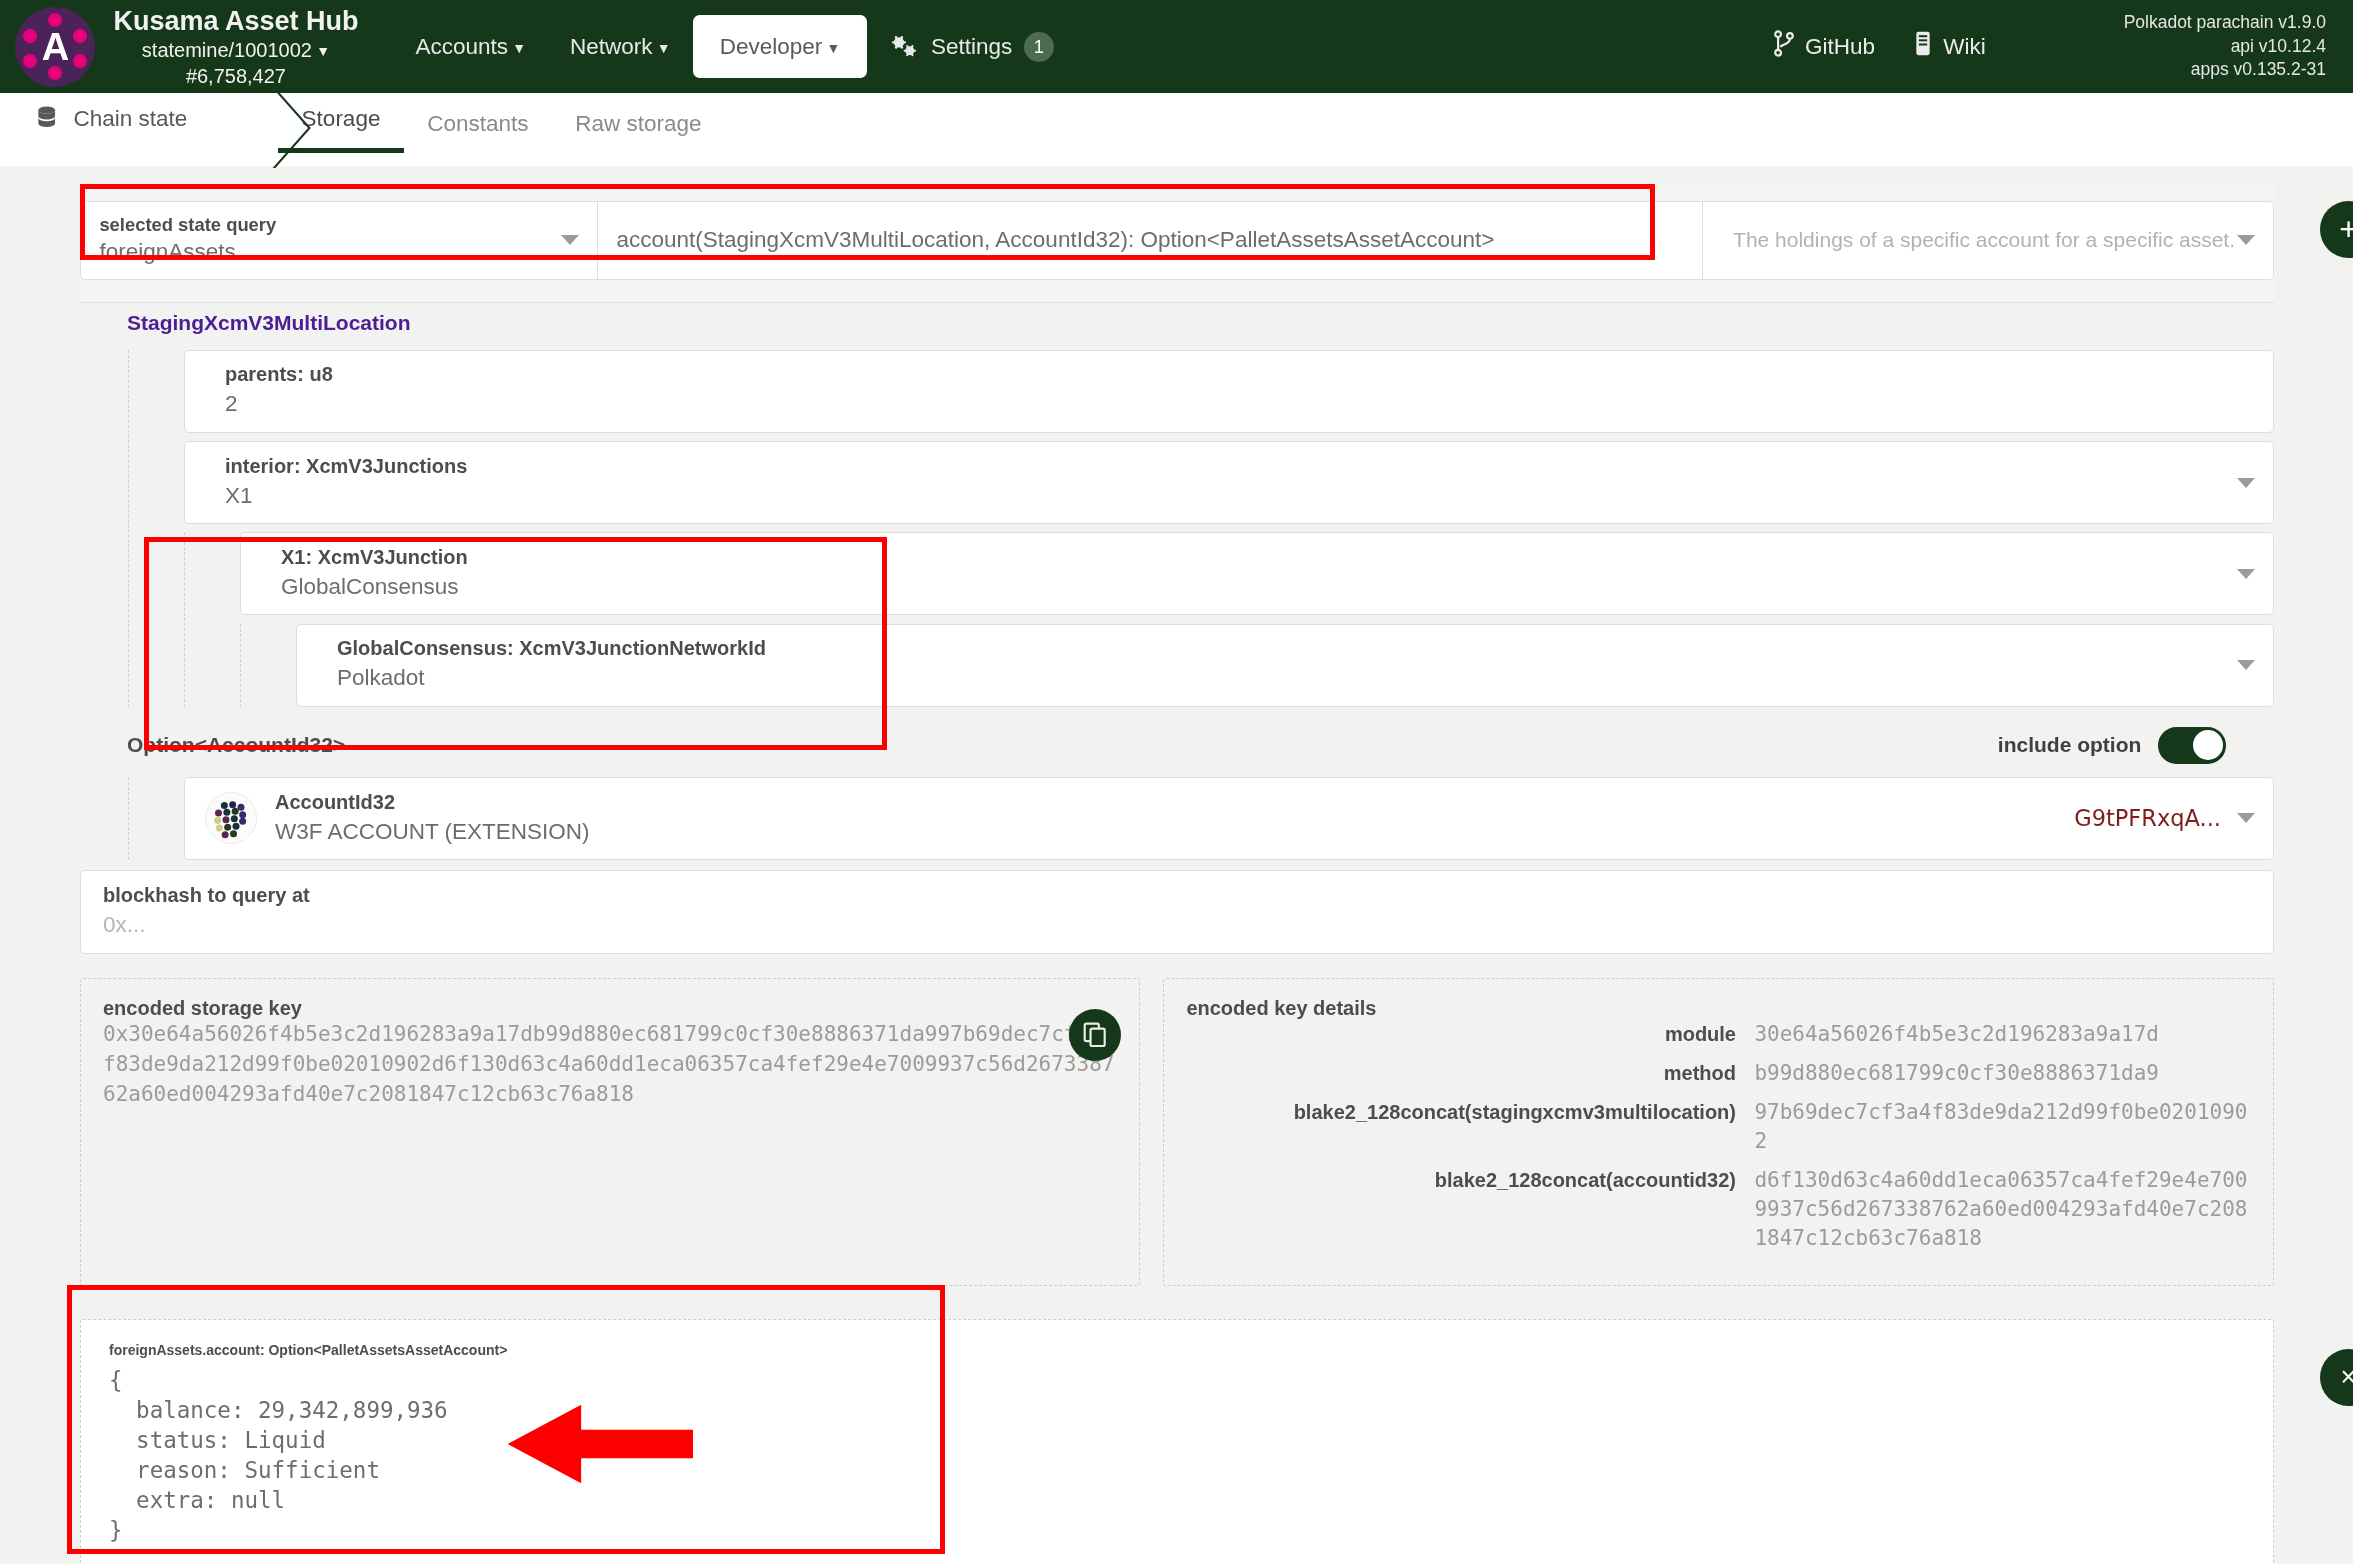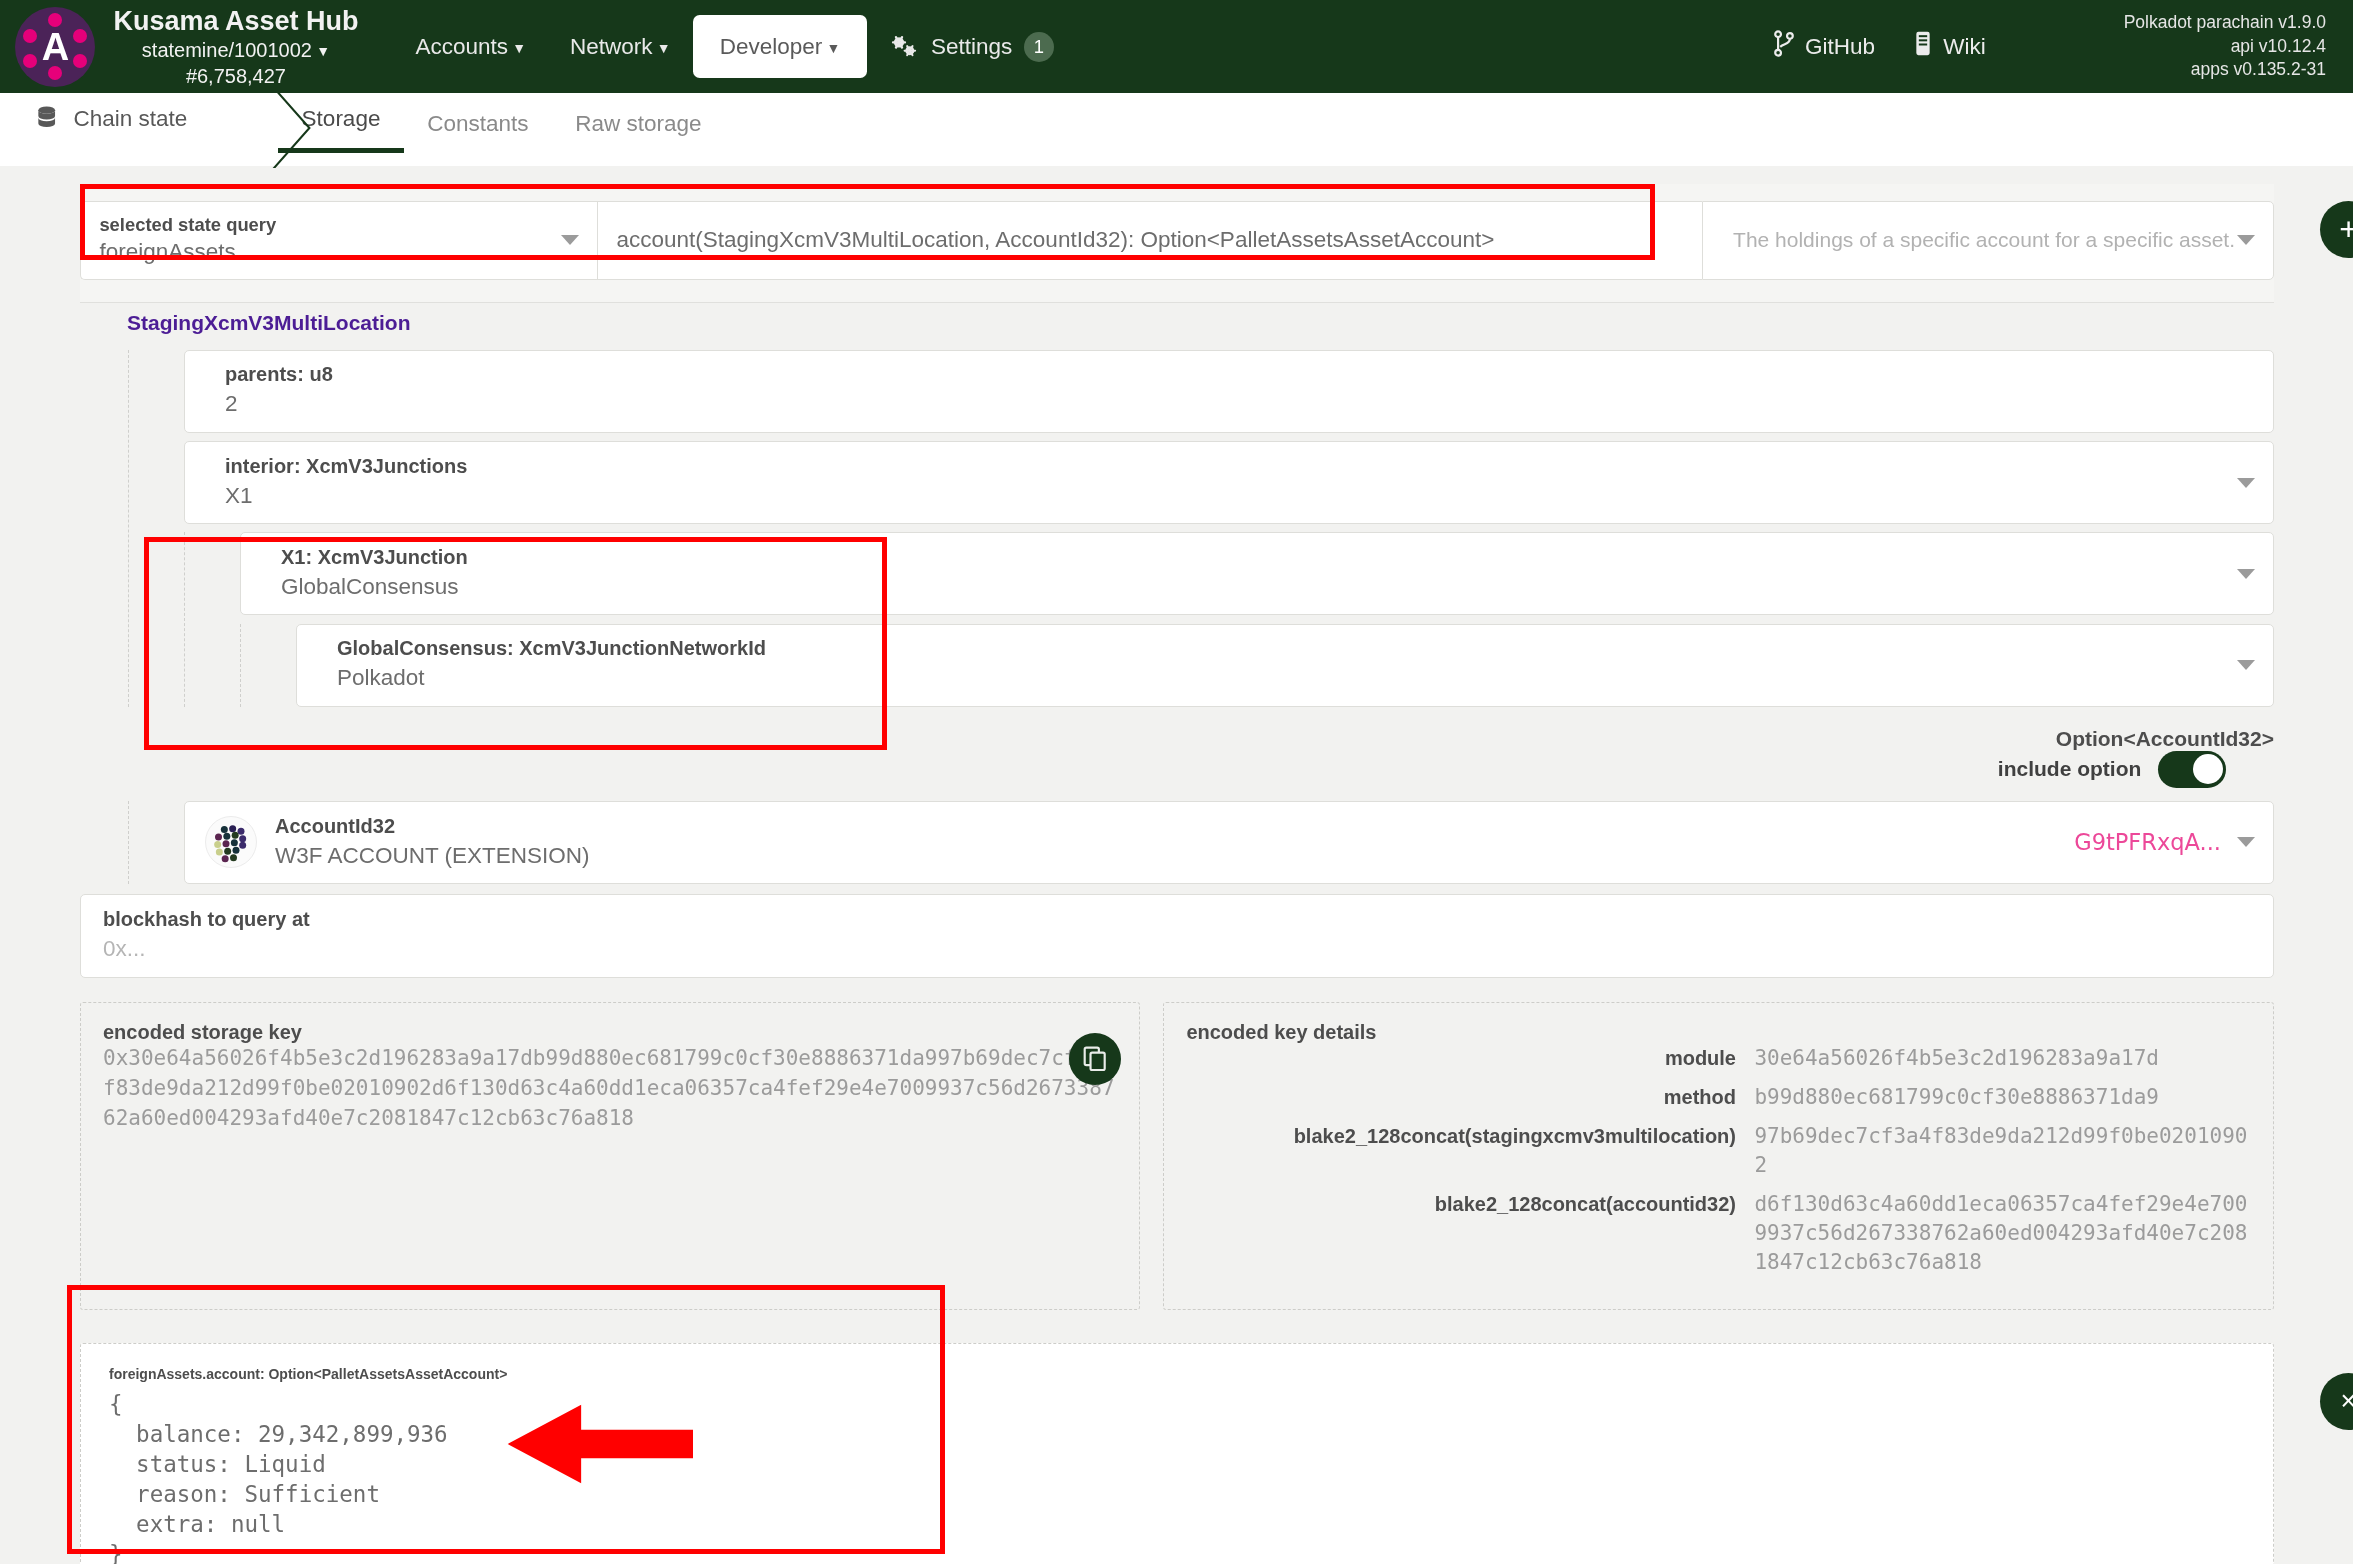--- a/index.html
+++ b/index.html
@@ -218,21 +218,21 @@
     background: #fbfbfb;
     border: 0.8px solid #ececec;
     overflow: hidden;
   }
 
   .opt-label {
     font-size: 21px;
     color: #4d4d4d;
     font-weight: bold;
     padding: 11.7px 0 5px 47px;
-    display: flex; align-items: flex-end; flex-direction: column;
+    display: flex; align-items: center;
   }
   .opt-toggle-wrap {
     margin-left: auto;
     display: flex; align-items: center; gap: 16.7px;
     padding-right: 48px;
   }
   .opt-toggle-label { font-size: 21px; color: #404040; font-weight: bold; }
   .toggle {
     width: 68px; height: 37px;
     border-radius: 18.4px;
@@ -245,21 +245,21 @@
     right: 3.3px; top: 3.3px;
     width: 30px; height: 30px;
     border-radius: 50%;
     background: #fff;
   }
   .ghost-val {
     position: absolute;
     right: 52px; top: 50%;
     transform: translateY(-50%);
     font-size: 22.5px;
-    color: #ec4899;
+    color: #7f1d1d;
     font-family: "DejaVu Sans", sans-serif;
   }
 
   .blockhash {
     margin: 10px 80px 0 80px;
     background: #fff;
     border: 0.8px solid #dededa;
     border-radius: 5px;
     padding: 13.4px 18.4px 15px 22px;
   }

